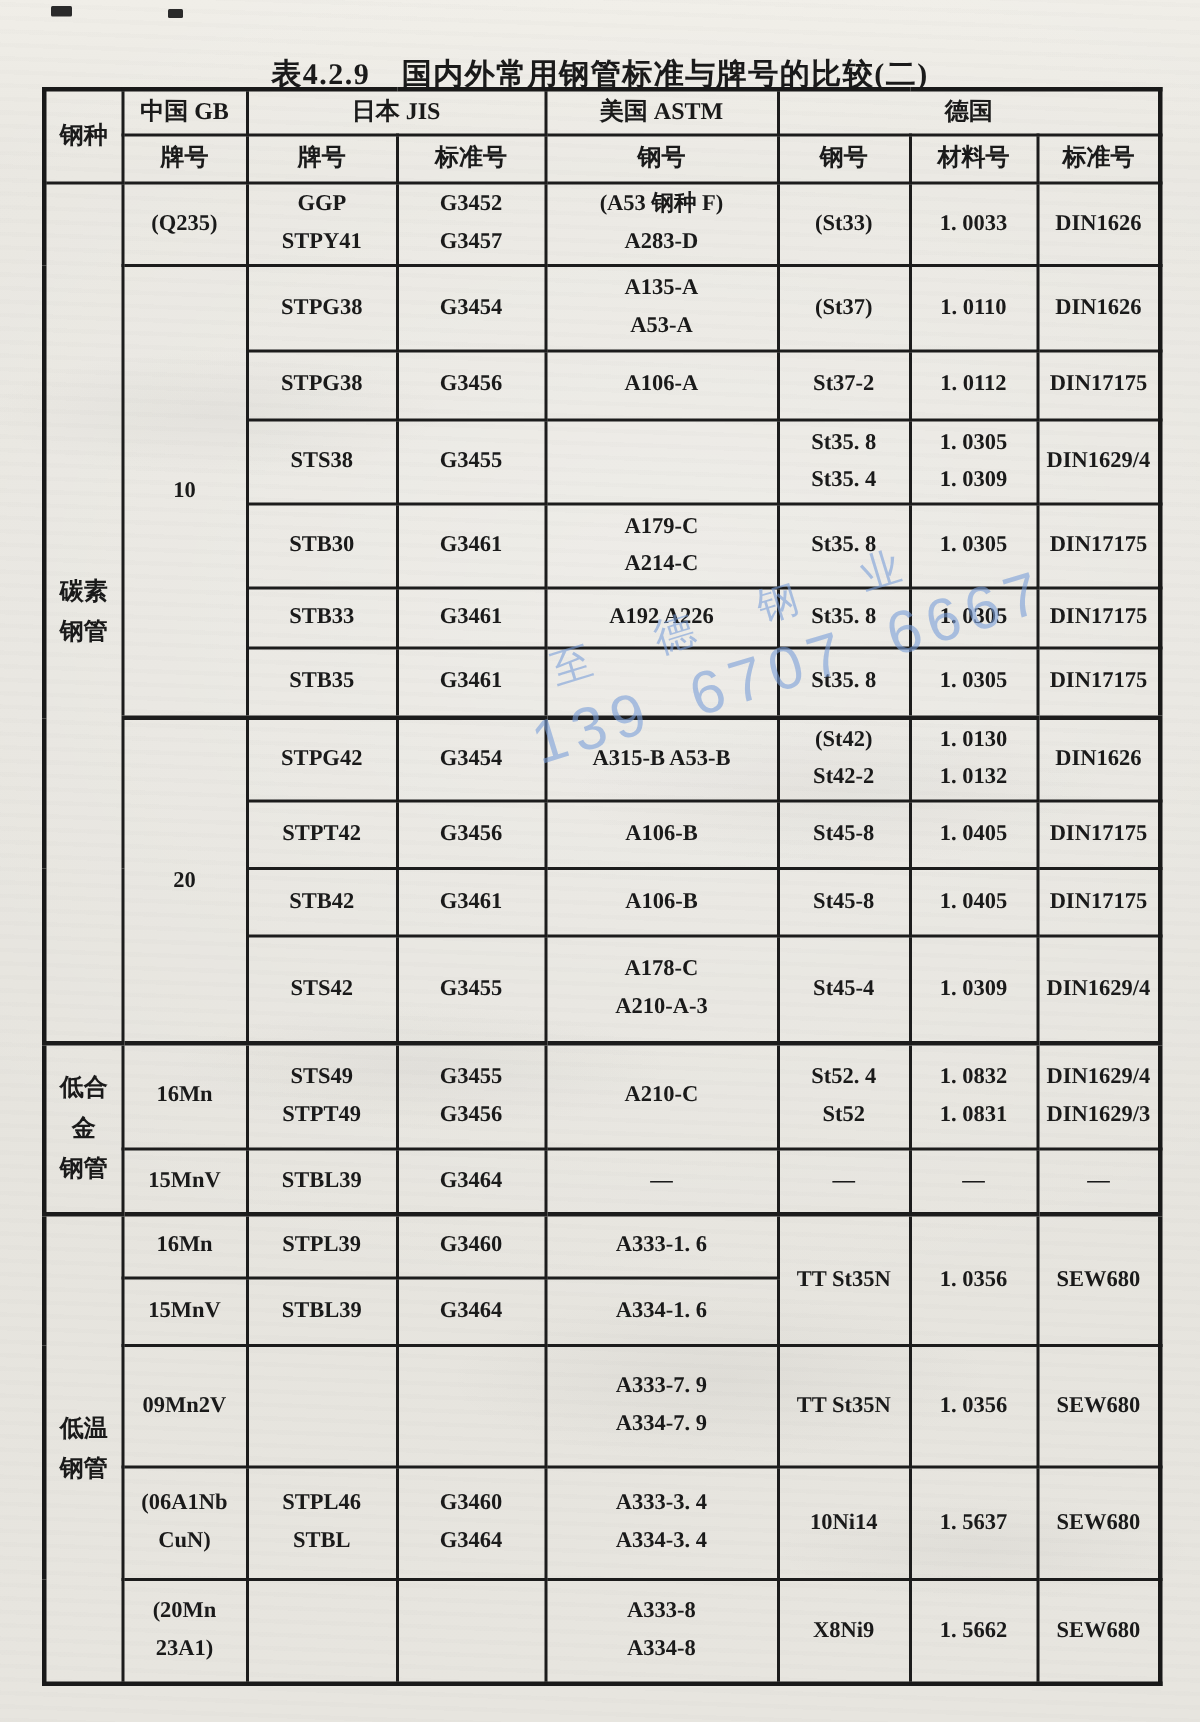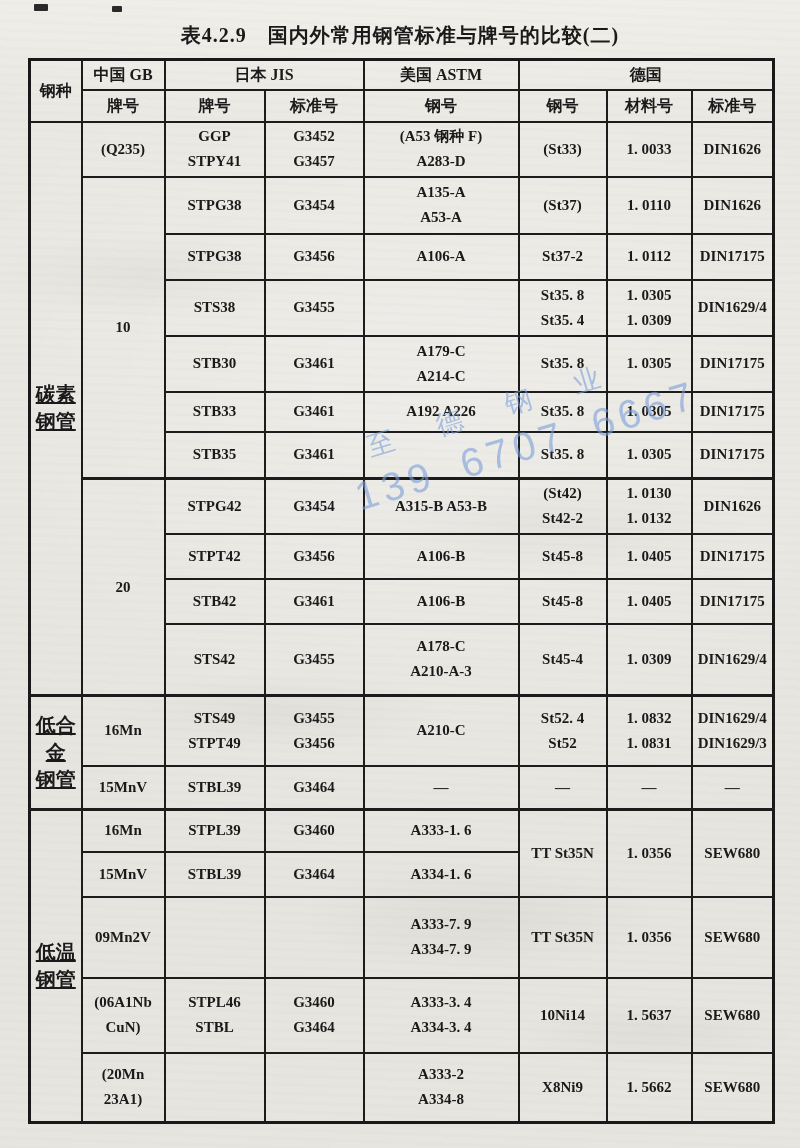--- a/index.html
+++ b/index.html
@@ -15,36 +15,36 @@
     background:
       radial-gradient(220px 60px at 18% 24%, rgba(90,90,90,0.05), rgba(0,0,0,0) 70%),
       radial-gradient(260px 70px at 70% 46%, rgba(90,90,90,0.05), rgba(0,0,0,0) 70%),
       radial-gradient(240px 60px at 35% 62%, rgba(90,90,90,0.05), rgba(0,0,0,0) 70%),
       radial-gradient(260px 80px at 60% 80%, rgba(90,90,90,0.06), rgba(0,0,0,0) 70%),
       radial-gradient(200px 50px at 82% 90%, rgba(90,90,90,0.05), rgba(0,0,0,0) 70%),
       repeating-linear-gradient(2deg, rgba(120,120,120,0.018) 0 3px, rgba(0,0,0,0) 3px 9px);
   }
   .speck{position:absolute;background:#2a2a2a;border-radius:1px;}
   .page-title{
-    position:absolute;top:22px;left:0;width:100%;text-align:center;
+    position:absolute;top:36px;left:0;width:100%;text-align:center;
     font-size:20px;font-weight:700;letter-spacing:1px;white-space:pre-line;
   }
   table.cmp{
     position:absolute;left:28px;top:58px;width:744px;
     border-collapse:collapse;table-layout:fixed;
     border:3px solid #191919;
   }
   .cmp th,.cmp td{
     border:2px solid #1c1c1c;padding:0 2px;
     text-align:center;vertical-align:middle;
     font-weight:700;font-size:15px;line-height:25px;
     white-space:pre-line;overflow:hidden;
   }
   .cmp th{font-size:16px;line-height:22px;margin-left:23px;}
-  .cmp td.section-cell{font-size:20px;line-height:27px;text-decoration:underline;}
+  .cmp td.section-cell{font-size:16px;line-height:27px;}
   .cmp tr.sep td{border-top-width:3px;}
   .watermark{
     position:absolute;left:338px;top:438px;
     transform:rotate(-17deg);transform-origin:left top;
     color:rgba(122,158,216,0.60);pointer-events:none;white-space:nowrap;
   }
   .watermark .wm1{font-size:27px;letter-spacing:19px;margin-left:26px;font-weight:400;}
   .watermark .wm2{font-size:40px;letter-spacing:5px;word-spacing:12px;margin-top:4px;font-weight:400;font-family:"Liberation Sans","DejaVu Sans",sans-serif;}
 </style>
 </head>
@@ -252,21 +252,21 @@
 A334-3. 4</td>
       <td>10Ni14</td>
       <td>1. 5637</td>
       <td>SEW680</td>
     </tr>
     <tr style="height:70px">
       <td>(20Mn
 23A1)</td>
       <td></td>
       <td></td>
-      <td>A333-2
+      <td>A333-8
 A334-8</td>
       <td>X8Ni9</td>
       <td>1. 5662</td>
       <td>SEW680</td>
     </tr>
   </tbody>
 </table>
 
 <div class="watermark">
   <div class="wm1">至 德 钢 业</div>

